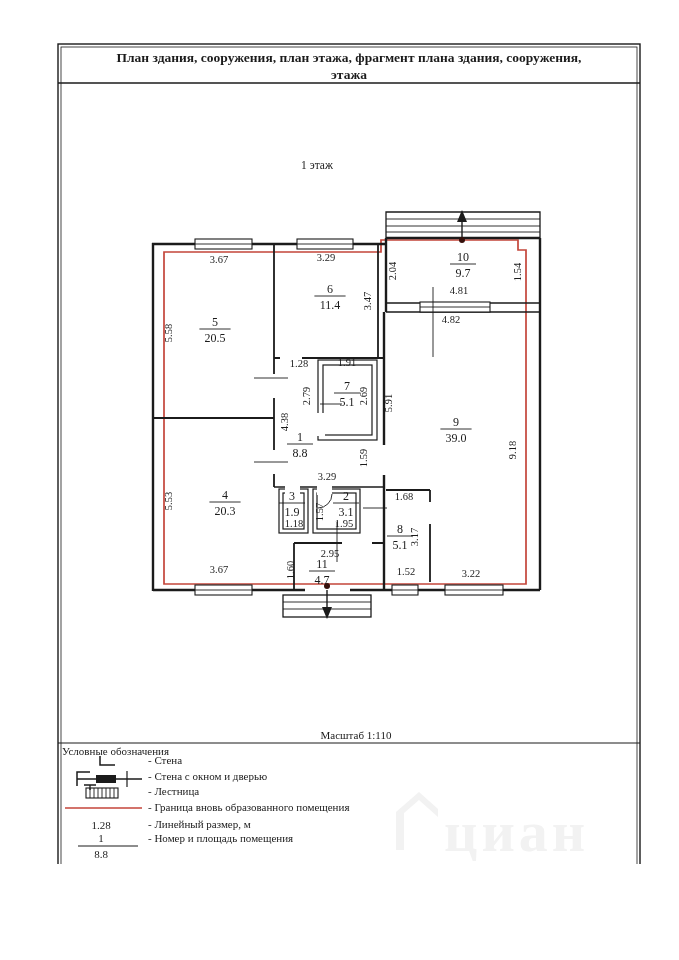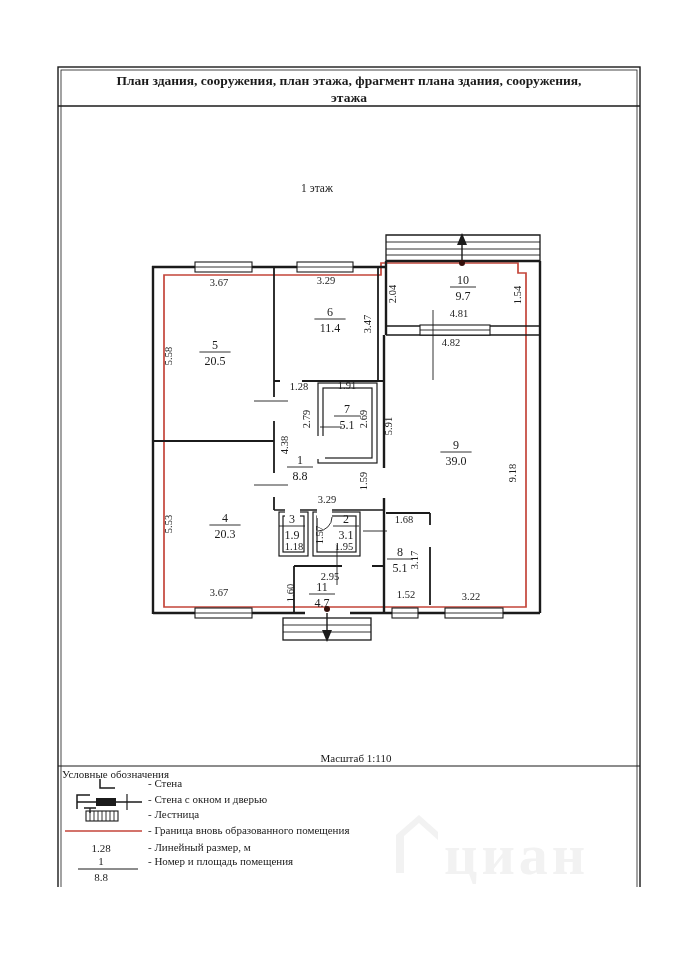--- a/index.html
+++ b/index.html
@@ -1,16 +1,16 @@
 <!DOCTYPE html>
 <html><head>
 <meta charset="utf-8">
 <style>
   html,body{margin:0;padding:0;background:#ffffff;}
-  .page{position:relative;width:679px;height:864px;background:#fff;font-family:"Liberation Serif",serif;margin-top:23px;}
+  .page{position:relative;width:679px;height:864px;background:#fff;font-family:"Liberation Serif",serif;}
   svg{position:absolute;left:0;top:0;}
   svg text{fill:#1b1b1b;}
   .title-text{font:bold 13.5px "Liberation Serif",serif;}
   .floor-label{font:11.5px "Liberation Serif",serif;}
   .scale-label{font:11px "Liberation Serif",serif;}
   .legend-head{font:11px "Liberation Serif",serif;}
   .legend-item{font:11px "Liberation Serif",serif;}
   .legend-sample{font:11px "Liberation Serif",serif;}
   .dim{font:10.5px "Liberation Serif",serif;}
   .room-num{font:12px "Liberation Serif",serif;}

